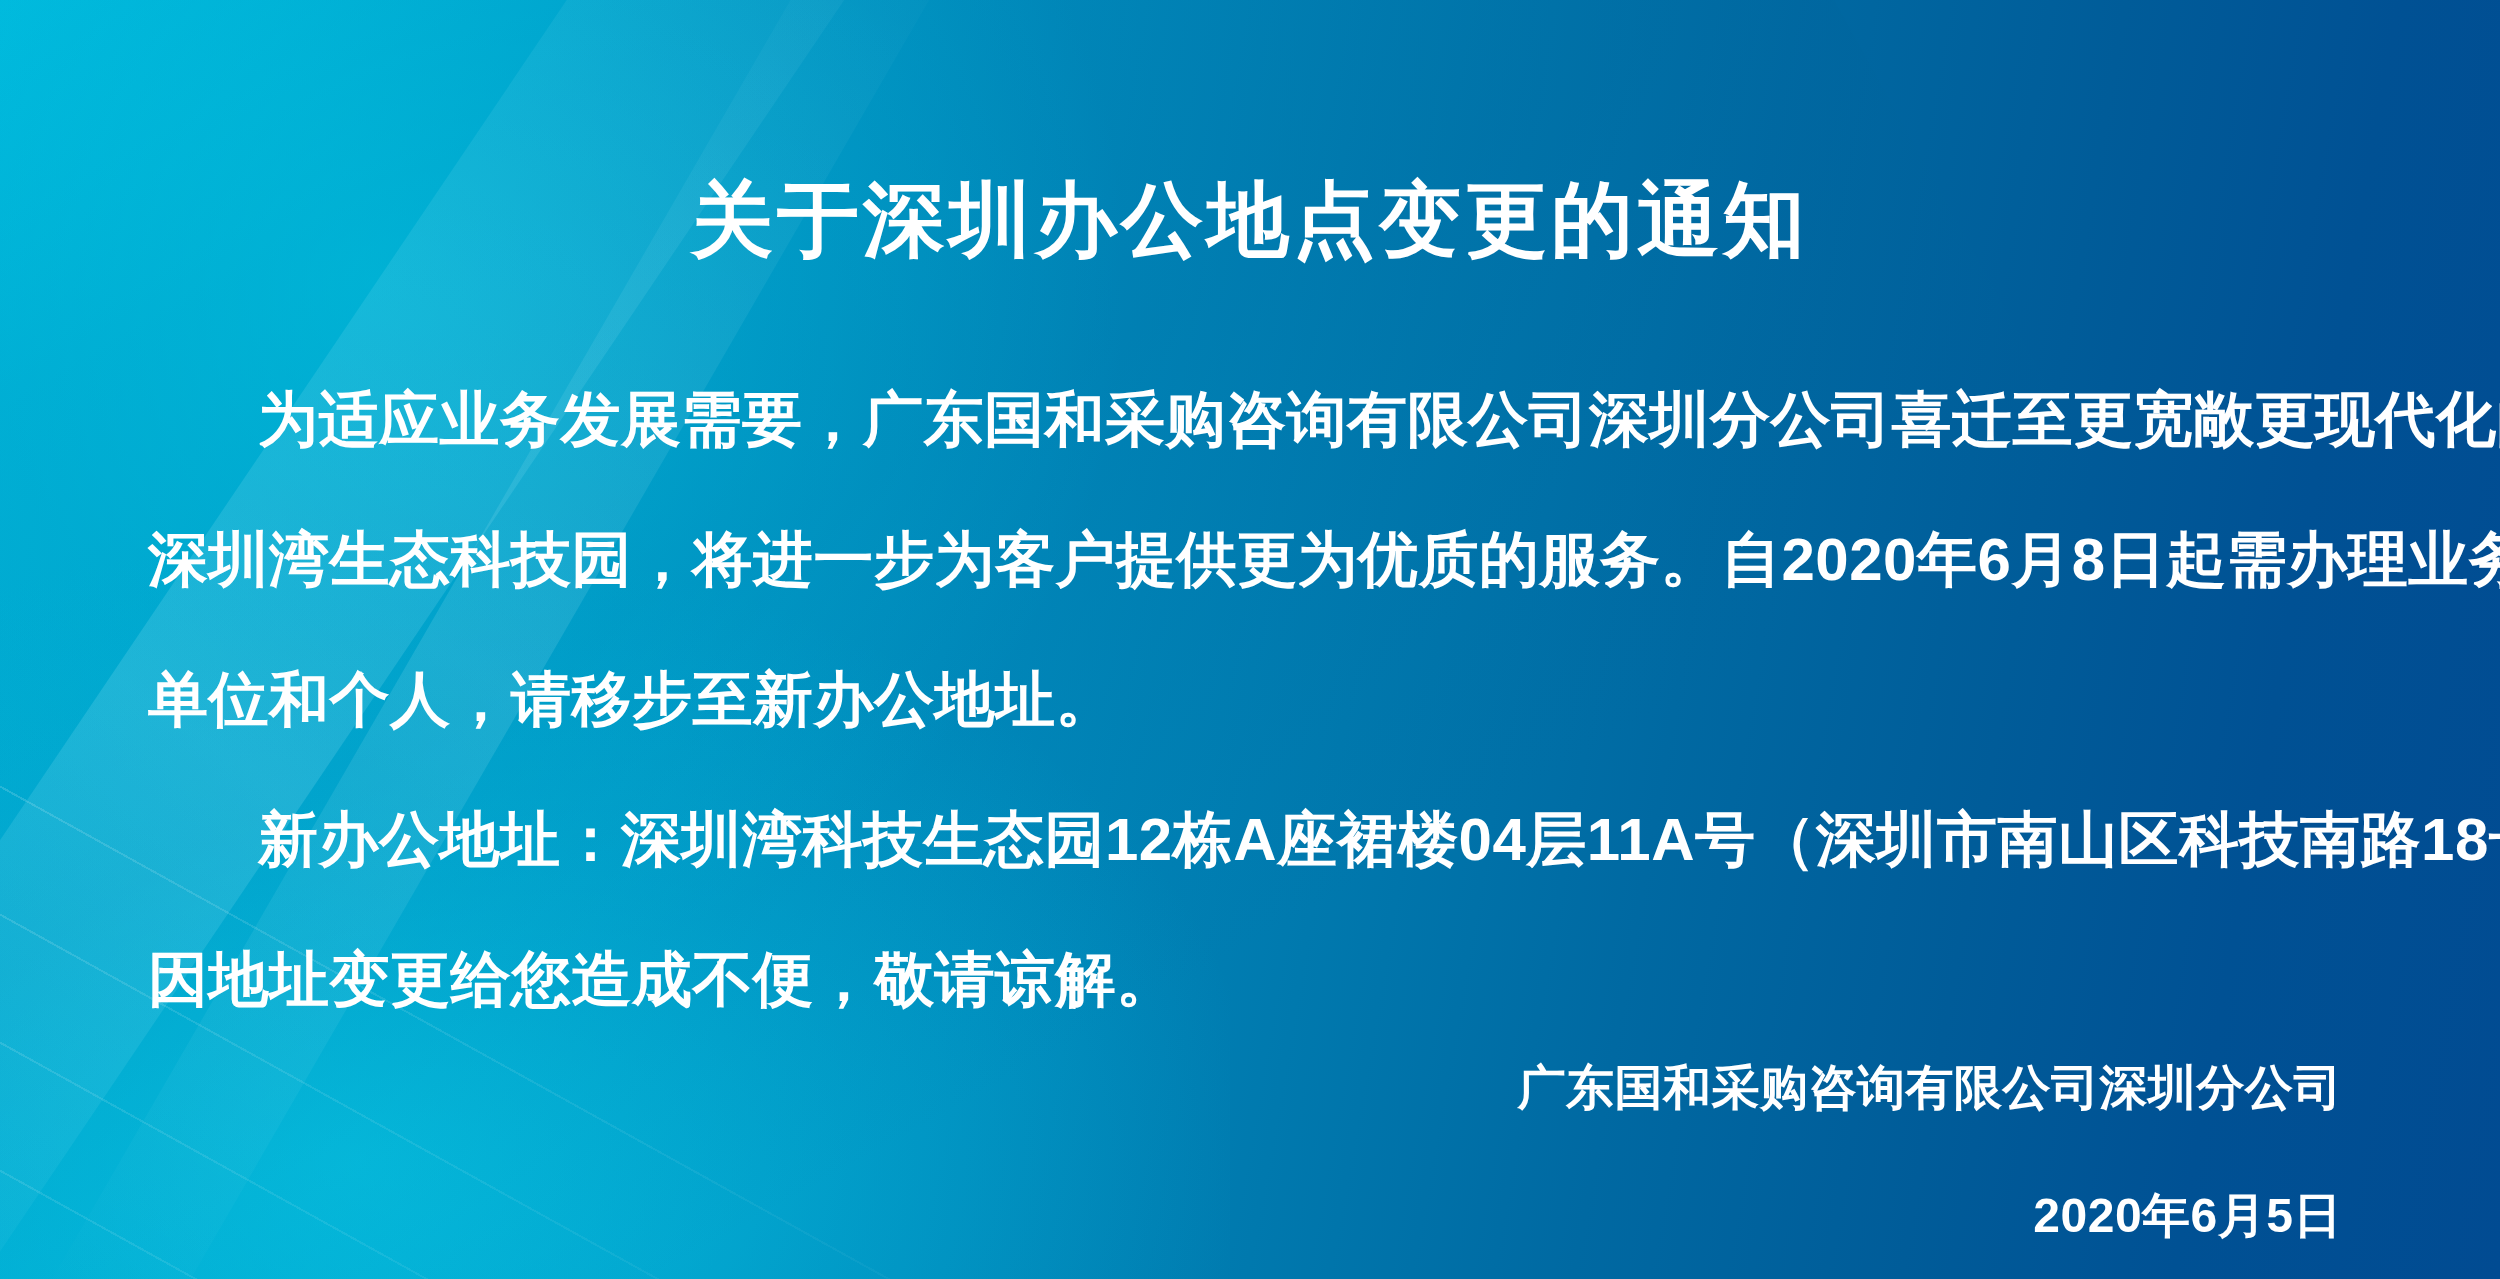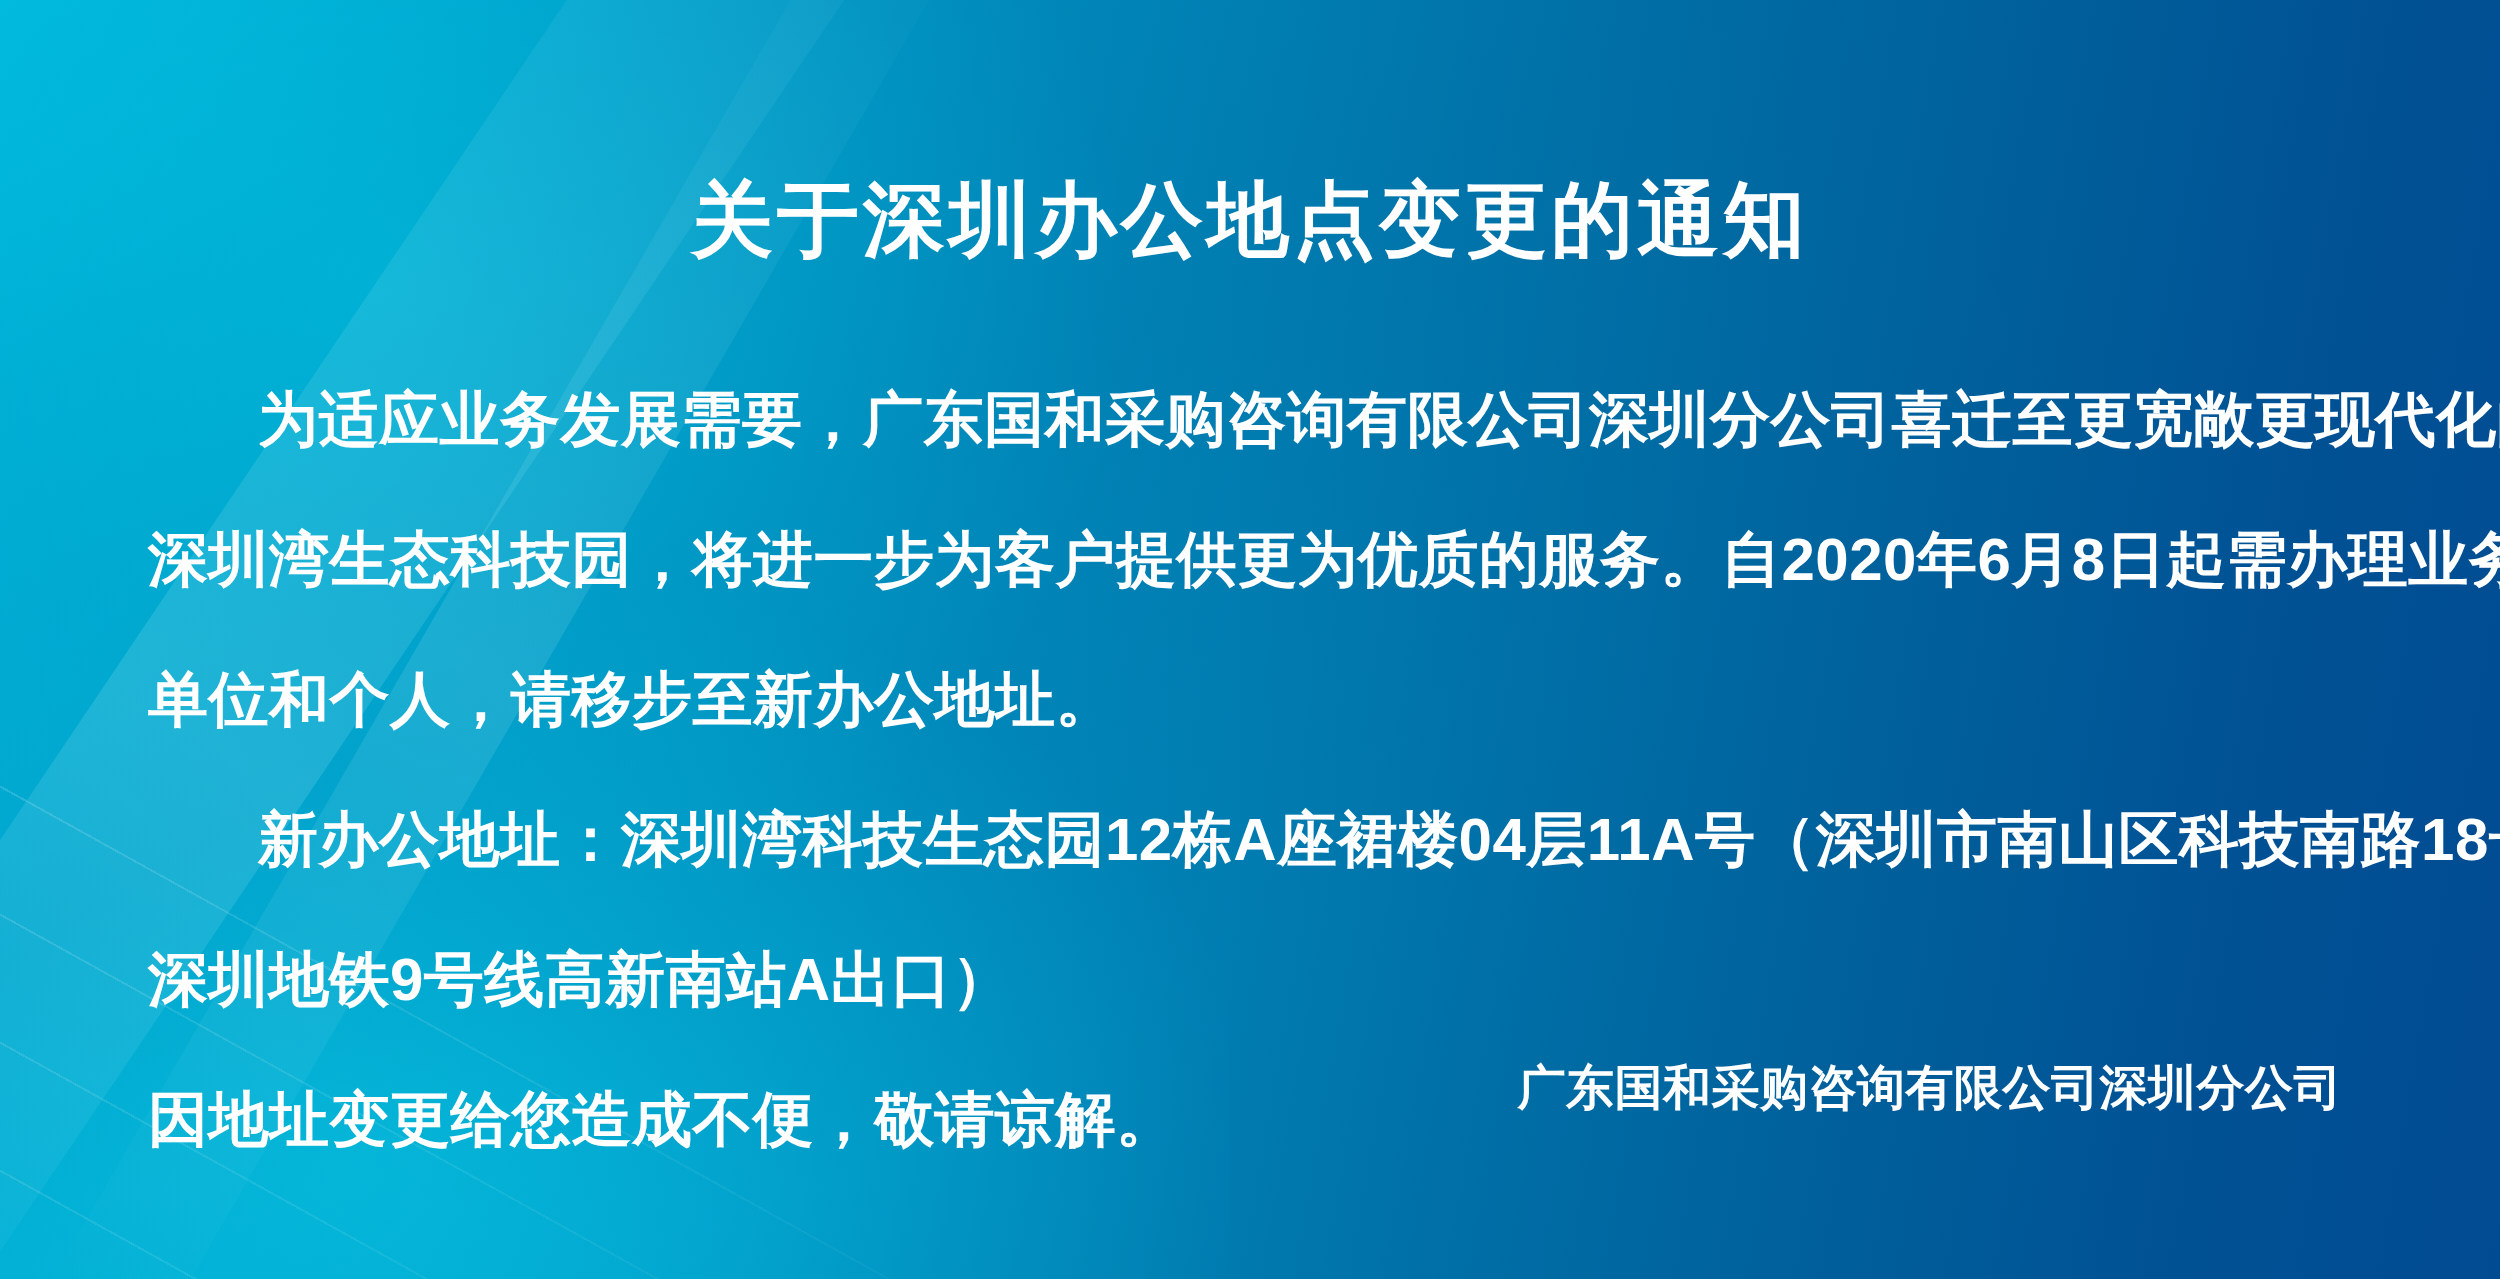--- a/index.html
+++ b/index.html
@@ -211,22 +211,22 @@
 
   <div class="content">
 
     <h1 class="doc-title">关于深圳办公地点变更的通知</h1>
 
     <div class="body-block">
       <p class="para-line indent">为适应业务发展需要，广东国和采购咨询有限公司深圳分公司喜迁至更宽敞更现代化的</p>
       <p class="para-line">深圳湾生态科技园，将进一步为客户提供更为优质的服务。自2020年6月8日起需办理业务的</p>
       <p class="para-line gap-after">单位和个人，请移步至新办公地址。</p>
       <p class="para-line indent">新办公地址：深圳湾科技生态园12栋A座裙楼04层11A号（深圳市南山区科技南路18号/</p>
-      <p class="para-line">深圳地铁9号线高新南站A出口）</p>
       <p class="para-line">因地址变更给您造成不便，敬请谅解。</p>
     </div>
 
     <div class="sign-block">
       <p class="sign-line">广东国和采购咨询有限公司深圳分公司</p>
+      <p class="sign-line">2020年6月5日</p>
     </div>
 
   </div>
 </div>
 
 </body></html>

